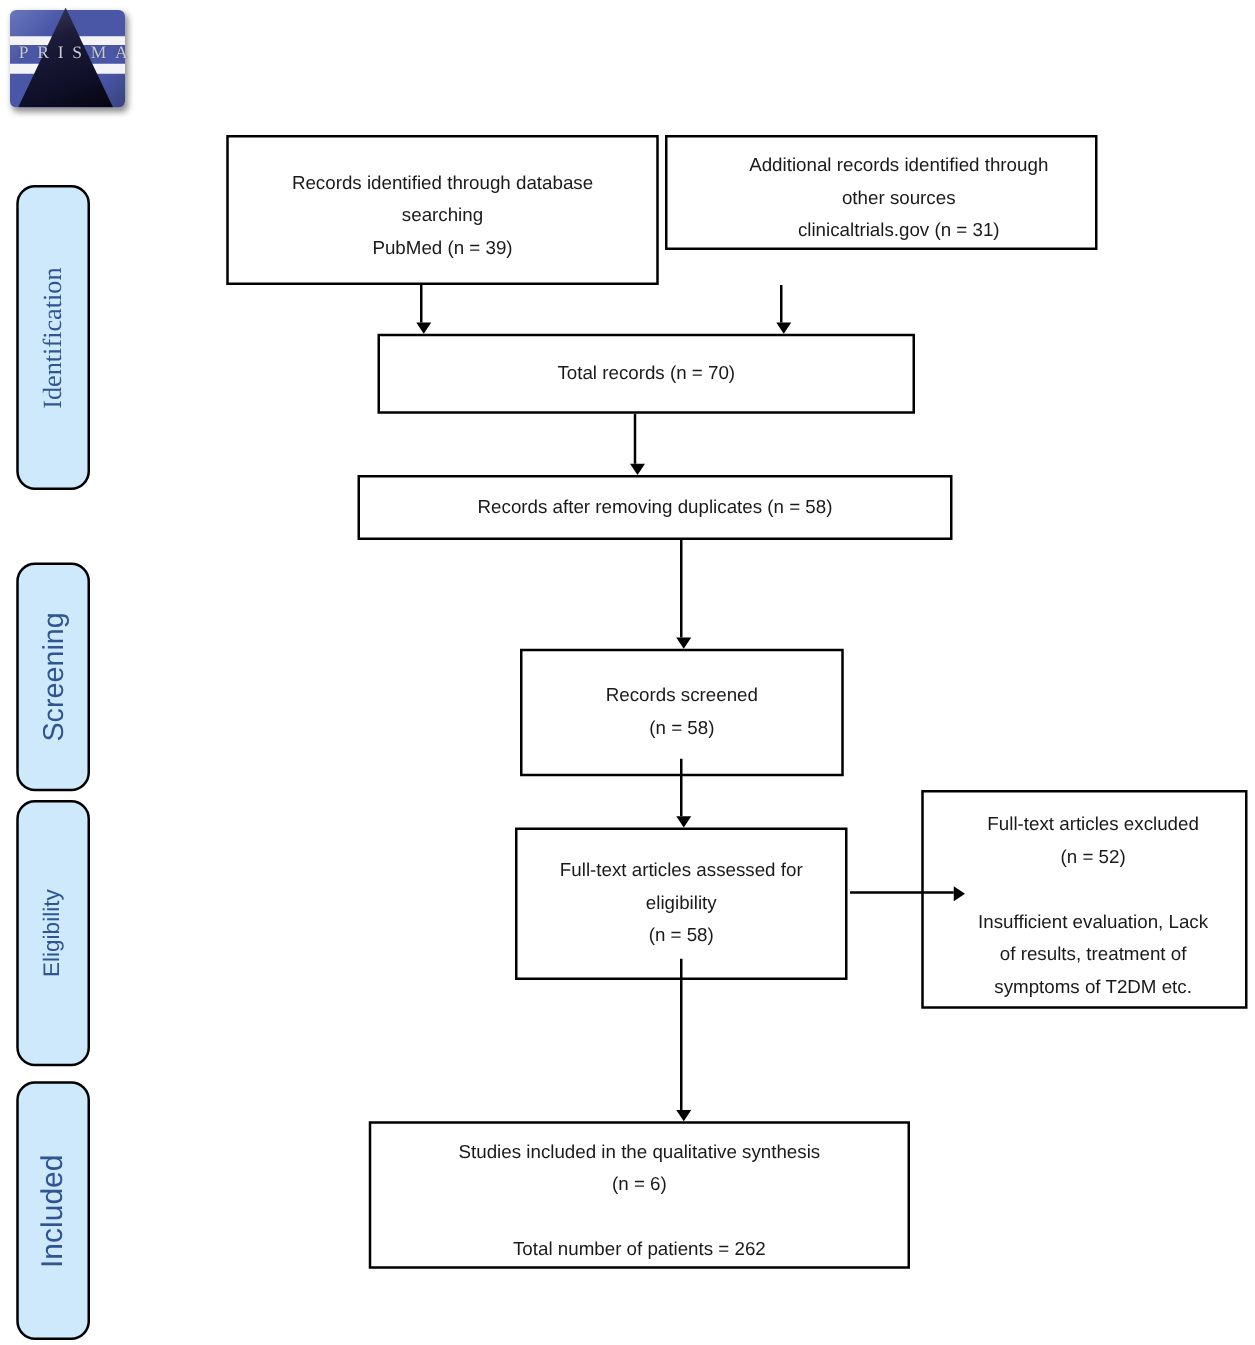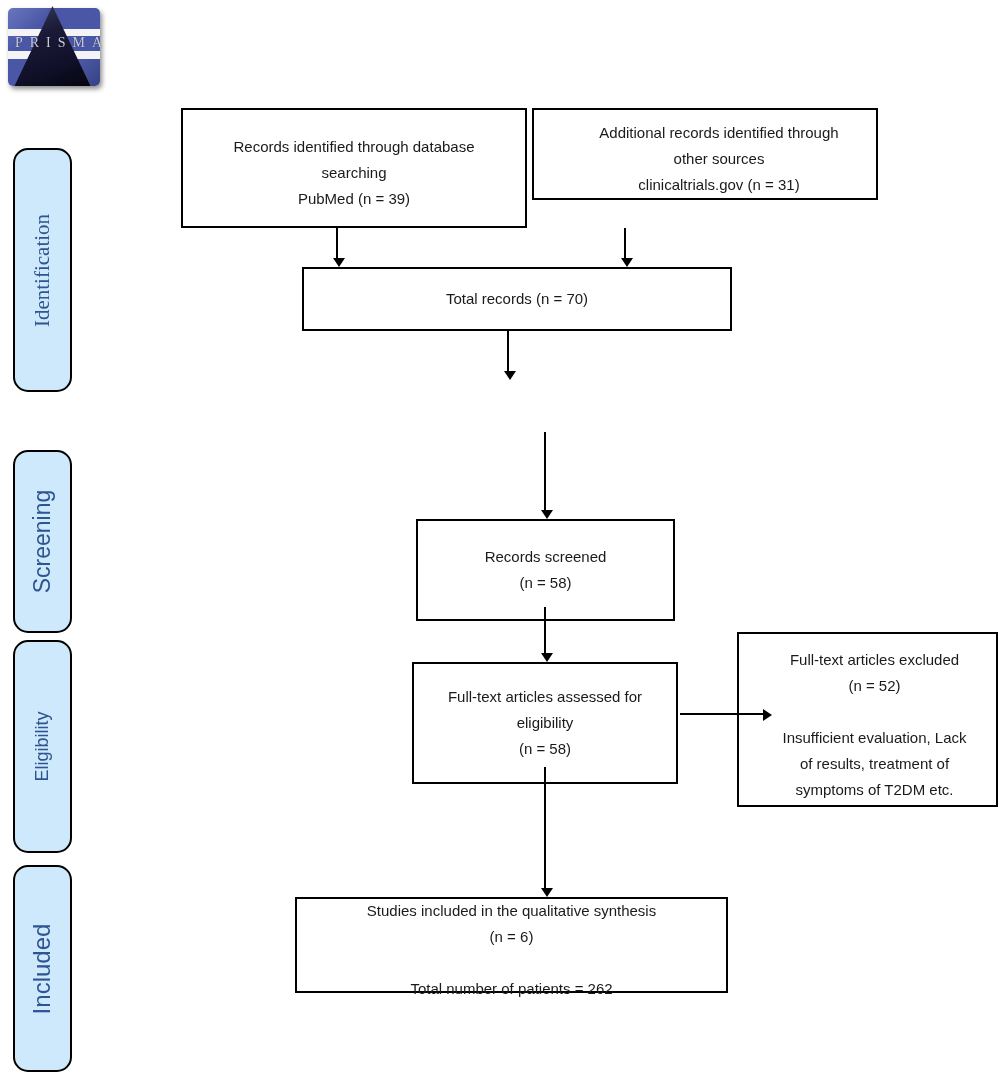--- a/index.html
+++ b/index.html
@@ -75,21 +75,21 @@
   .fbox.v-top{align-items:center;padding-top:10px;}
   .fbox.v-center{align-items:center;justify-content:center;}
 
   .box-database{left:181px;top:108px;width:346px;height:120px;}
   .box-other{left:532px;top:108px;width:346px;height:92px;padding-left:28px;}
   .box-total{left:302px;top:267px;width:430px;height:64px;}
   .box-dedup{left:286px;top:380px;width:476px;height:52px;}
   .box-screened{left:416px;top:519px;width:259px;height:102px;}
   .box-fulltext{left:412px;top:662px;width:266px;height:122px;}
   .box-excluded{left:737px;top:632px;width:261px;height:175px;padding-left:20px;padding-right:6px;}
-  .box-included{left:295px;top:897px;width:433px;height:96px;padding-top:12px;}
+  .box-included{left:295px;top:897px;width:433px;height:118px;padding-top:12px;}
 
   
   .arrow-v{
     position:absolute;width:0;z-index:2;
     border-left:2px solid var(--arrow,#000000);
   }
   .arrow-v::after{
     content:"";position:absolute;left:-5px;bottom:-9px;
     border-left:6px solid transparent;border-right:6px solid transparent;
     border-top:9px solid var(--arrow,#000000);
@@ -142,20 +142,23 @@
 PubMed (n = 39)</span>
   </div>
   <div class="fbox v-top box-other">
     <span class="btext">Additional records identified through
 other sources
 clinicaltrials.gov (n = 31)</span>
   </div>
   <div class="fbox v-center box-total">
     <span class="btext">Total records (n = 70)</span>
   </div>
+  <div class="fbox v-center box-dedup">
+    <span class="btext">Records after removing duplicates (n = 58)</span>
+  </div>
   <div class="fbox v-center box-screened">
     <span class="btext">Records screened
 (n = 58)</span>
   </div>
   <div class="fbox v-center box-fulltext">
     <span class="btext">Full-text articles assessed for
 eligibility
 (n = 58)</span>
   </div>
   <div class="fbox v-top box-excluded">

